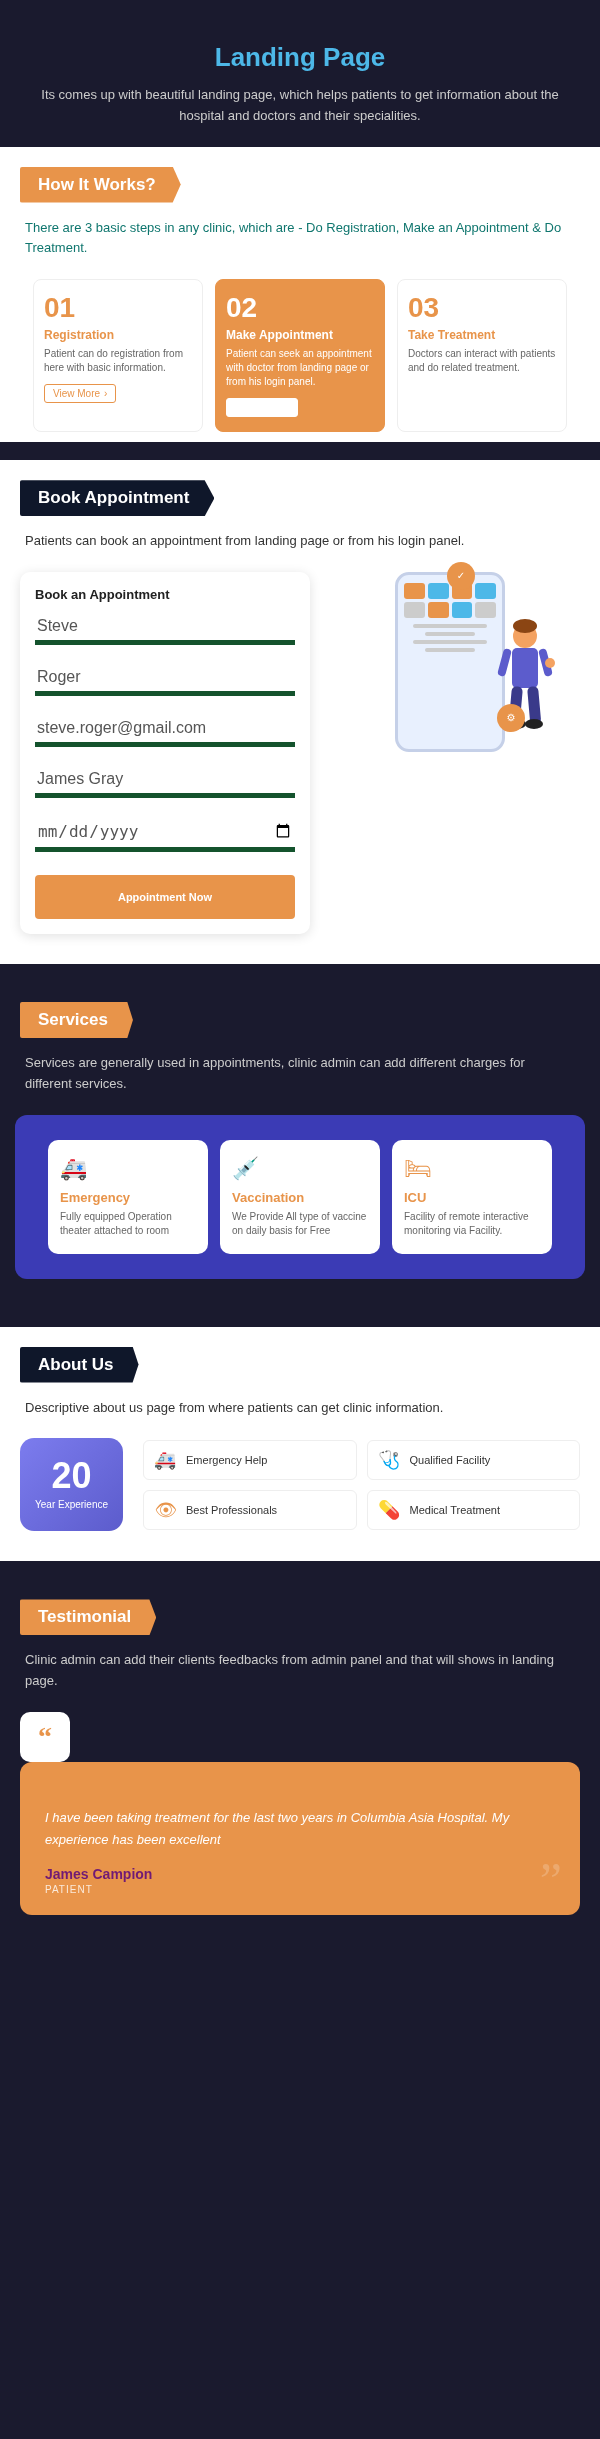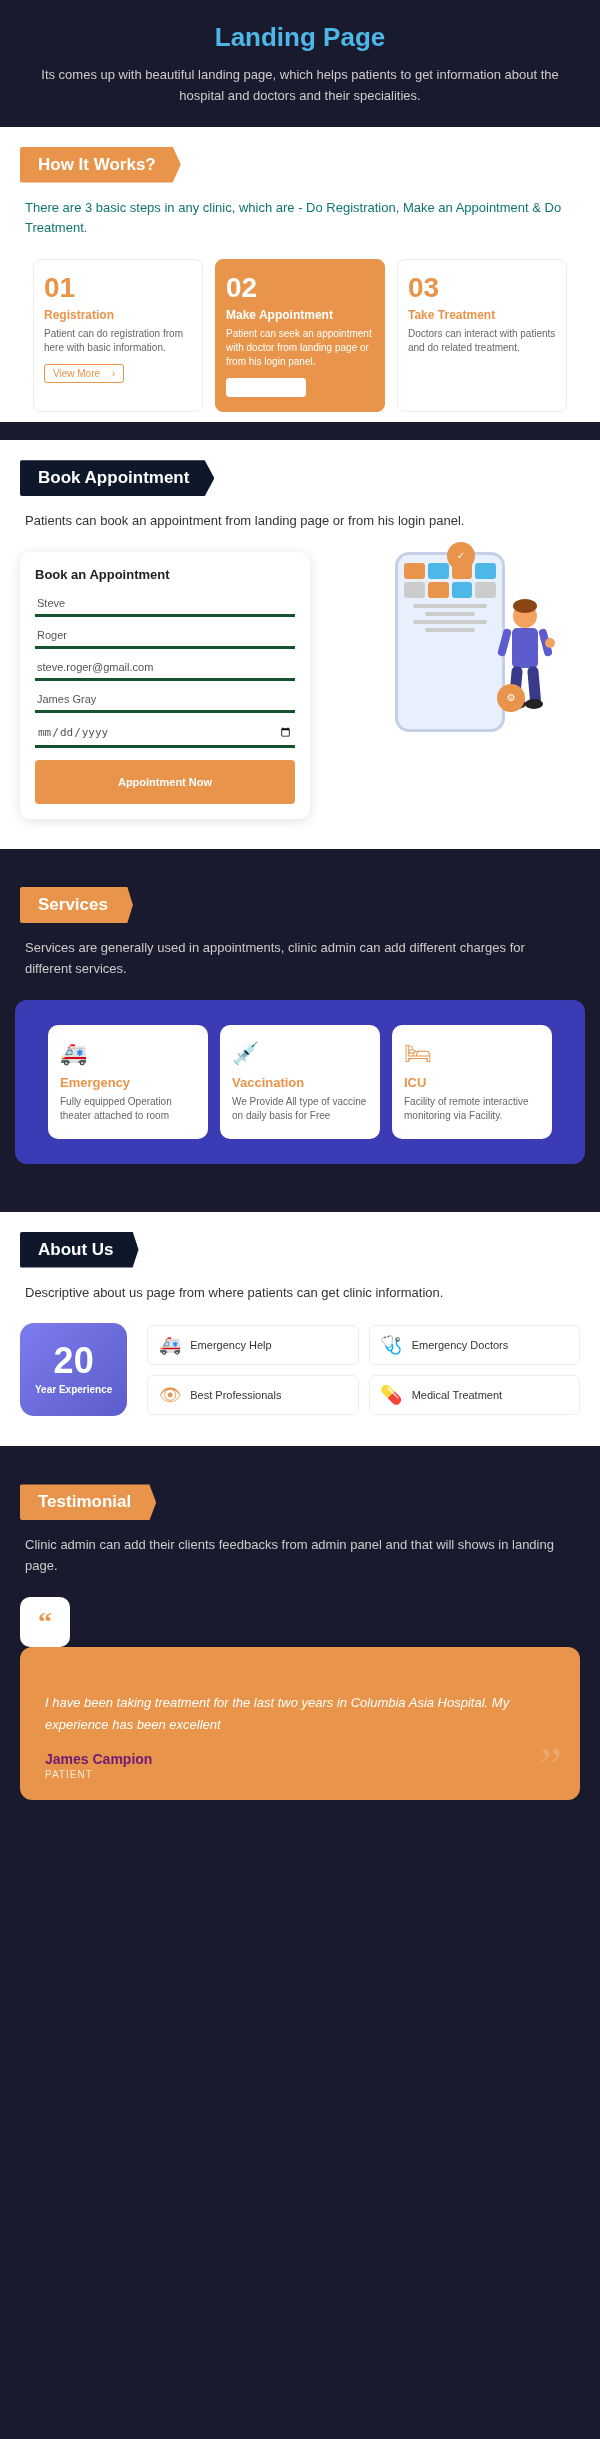--- a/index.html
+++ b/index.html
@@ -7,21 +7,21 @@
       background: #1a1a2e;
       font-family: 'Segoe UI', Arial, sans-serif;
       width: 600px;
       color: #333;
     }
 
     
     .title-section {
       background: #1a1a2e;
       text-align: center;
-      padding: 22px 40px 20px;
+      padding: 42px 40px 20px;
     }
     .title-section h1 {
       color: #4db8e8;
       font-size: 26px;
       font-weight: 700;
       margin-bottom: 12px;
     }
     .title-section p {
       color: #ccc;
       font-size: 13px;
@@ -69,21 +69,21 @@
     }
     .step-desc {
       font-size: 10px;
       color: #666;
       line-height: 1.4;
       margin-bottom: 8px;
     }
     .view-more-btn {
       display: inline-flex;
       align-items: center;
-      gap: 12px;
+      gap: 4px;
       background: transparent;
       border: 1.5px solid #e8944a;
       color: #e8944a;
       font-size: 10px;
       padding: 3px 8px;
       border-radius: 3px;
       cursor: pointer;
     }
     .step-card.active .view-more-btn {
       background: #fff;
@@ -124,24 +124,24 @@
     }
     .appt-form-card h3 {
       font-size: 13px;
       font-weight: 700;
       margin-bottom: 10px;
       color: #222;
     }
     .appt-input {
       width: 100%;
       border: none;
-      border-bottom: 3px solid #14532d;
+      border-bottom: 5px solid #14532d;
       padding: 5px 2px;
-      font-size: 11px;
-      margin-bottom: 7px;
+      font-size: 16px;
+      margin-bottom: 18px;
       outline: none;
       color: #555;
       background: transparent;
     }
     .appt-submit-btn {
       width: 100%;
       background: #e8944a;
       color: #fff;
       border: none;
       padding: 16px;
@@ -277,21 +277,20 @@
     }
     .exp-num {
       font-size: 36px;
       font-weight: 900;
       line-height: 1;
     }
     .exp-text {
       font-size: 10px;
       line-height: 1.3;
       margin-top: 4px;
-      font-weight: bold;
     }
     .about-stats {
       display: grid;
       grid-template-columns: 1fr 1fr;
       gap: 10px;
       flex: 1;
     }
     .stat-item {
       display: flex;
       align-items: center;
@@ -546,21 +545,21 @@
       <div class="exp-num">20</div>
       <div class="exp-text">Year Experience</div>
     </div>
     <div class="about-stats">
       <div class="stat-item">
         <span class="stat-icon">🚑</span>
         <span class="stat-label">Emergency Help</span>
       </div>
       <div class="stat-item">
         <span class="stat-icon">🩺</span>
-        <span class="stat-label">Emergency Doctors</span>
+        <span class="stat-label">Qualified Facility</span>
       </div>
       <div class="stat-item">
         <span class="stat-icon">👁</span>
         <span class="stat-label">Best Professionals</span>
       </div>
       <div class="stat-item">
         <span class="stat-icon">💊</span>
         <span class="stat-label">Medical Treatment</span>
       </div>
     </div>

